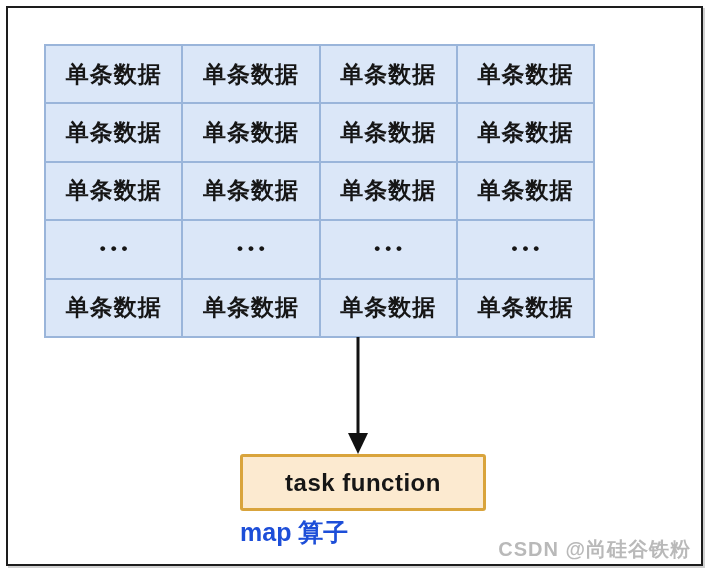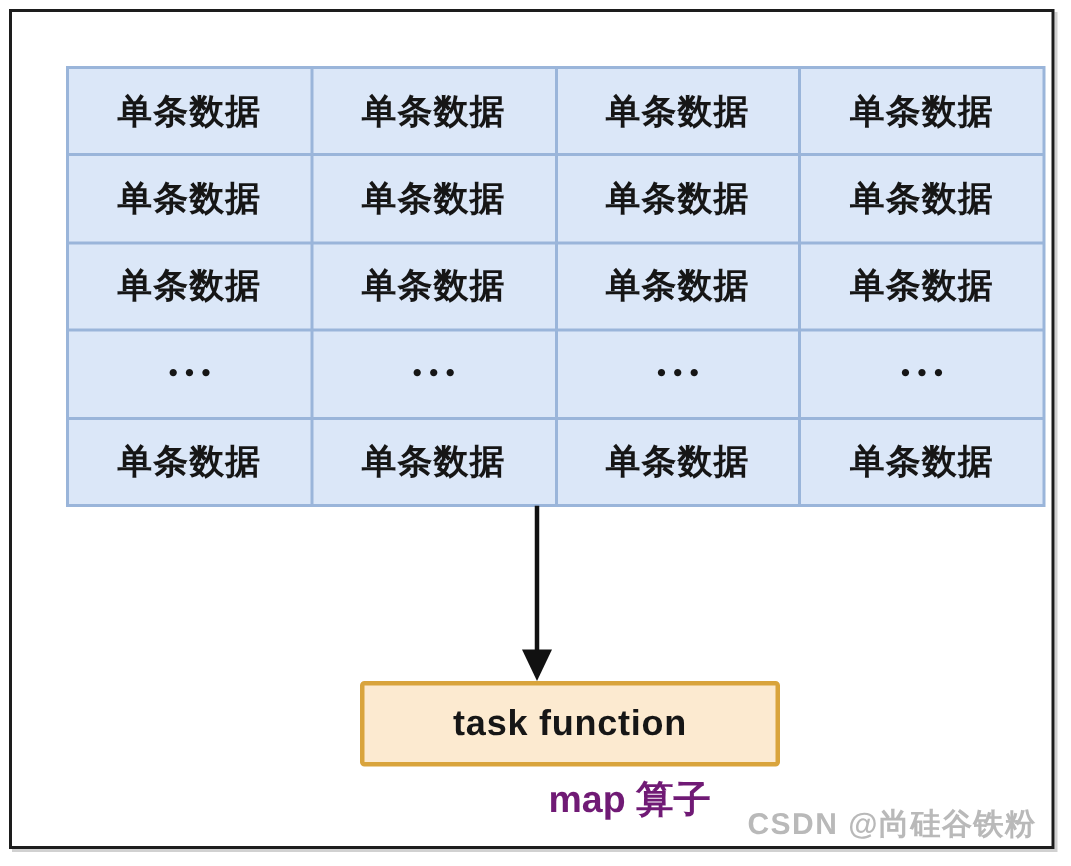--- a/index.html
+++ b/index.html
@@ -23,21 +23,21 @@
     height: 560px;
     border: 2px solid var(--frame-border, #1d1d1d);
     box-sizing: border-box;
     box-shadow: 2px 2px 0 rgba(0,0,0,0.18);
     background: #ffffff;
   }
   .grid {
     position: absolute;
     left: 44px;
     top: 44px;
-    width: 653px;
+    width: 551px;
     height: 294px;
     display: grid;
     grid-template-columns: repeat(4, 1fr);
     grid-template-rows: repeat(5, 1fr);
     gap: 2px;
     padding: 2px;
     background: var(--cell-border, #9ab5da);
     box-sizing: border-box;
   }
   .cell {
@@ -59,43 +59,43 @@
     position: absolute;
     left: 345px;
     top: 337px;
     width: 26px;
     height: 118px;
   }
   .task-box {
     position: absolute;
     left: 240px;
     top: 454px;
-    width: 280px;
+    width: 246px;
     height: 57px;
     box-sizing: border-box;
     background: var(--box-fill, #fcead0);
     border: 3px solid var(--box-border, #d9a43c);
     border-radius: 3px;
     display: flex;
     align-items: center;
     justify-content: center;
     font-weight: bold;
     font-size: 24px;
     color: #161616;
     letter-spacing: 0.5px;
   }
   .caption {
     position: absolute;
     left: 240px;
     top: 516px;
     width: 234px;
-    text-align: right;
+    text-align: left;
     font-weight: bold;
     font-size: 25px;
-    color: #701a75;
+    color: #1d4ed8;
   }
   .watermark {
     position: absolute;
     right: 23px;
     top: 536px;
     font-size: 20px;
     color: var(--watermark-color, #b9b9b9);
     letter-spacing: 1px;
     font-weight: bold;
   }

